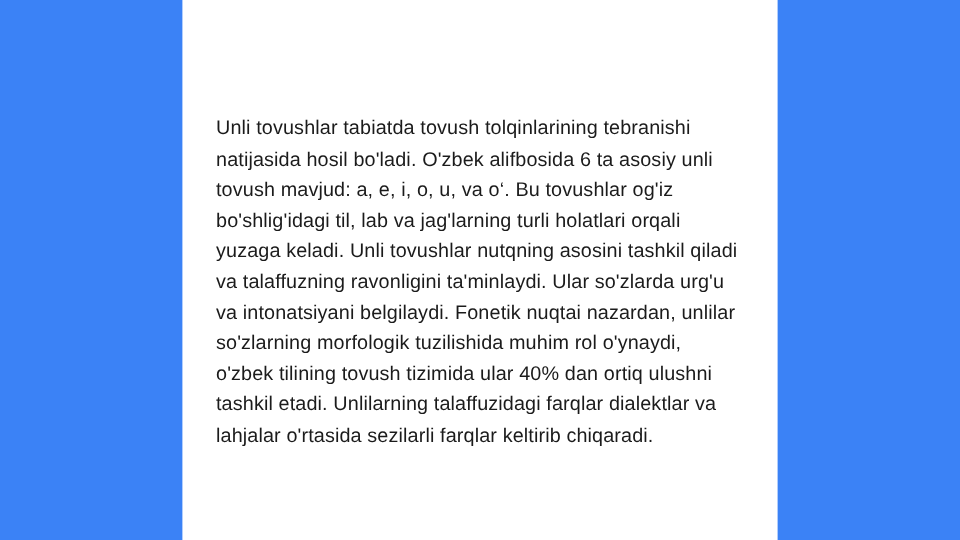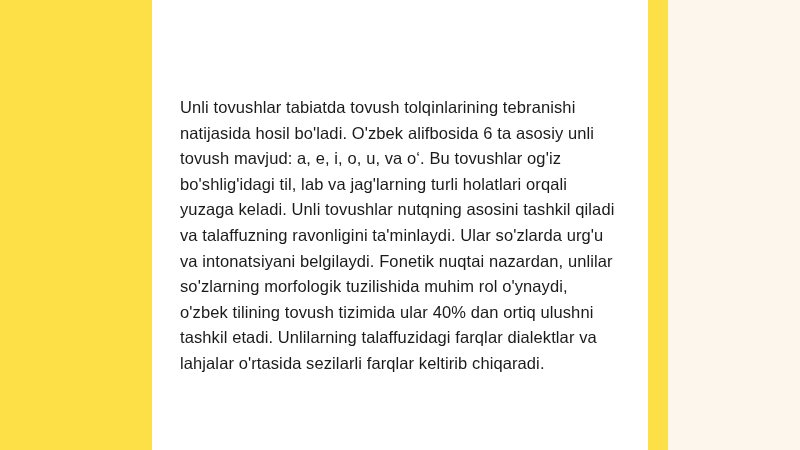--- a/index.html
+++ b/index.html
@@ -8,23 +8,23 @@
   }
   body {
     width: 800px;
     height: 450px;
     background: #fdf6ec;
     font-family: "Liberation Sans", sans-serif;
     overflow: hidden;
   }
   .page {
     position: relative;
-    width: 668px;
+    width: 800px;
     height: 450px;
-    background: #fde047;
+    background: #3b82f6;
   }
   .sheet {
     position: absolute;
     left: 152px;
     top: 0;
     width: 496px;
     height: 450px;
     background: #ffffff;
   }
   .content {

